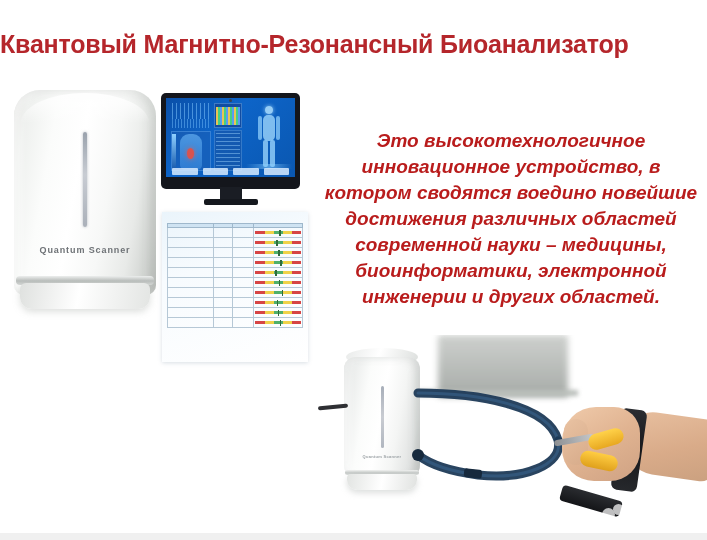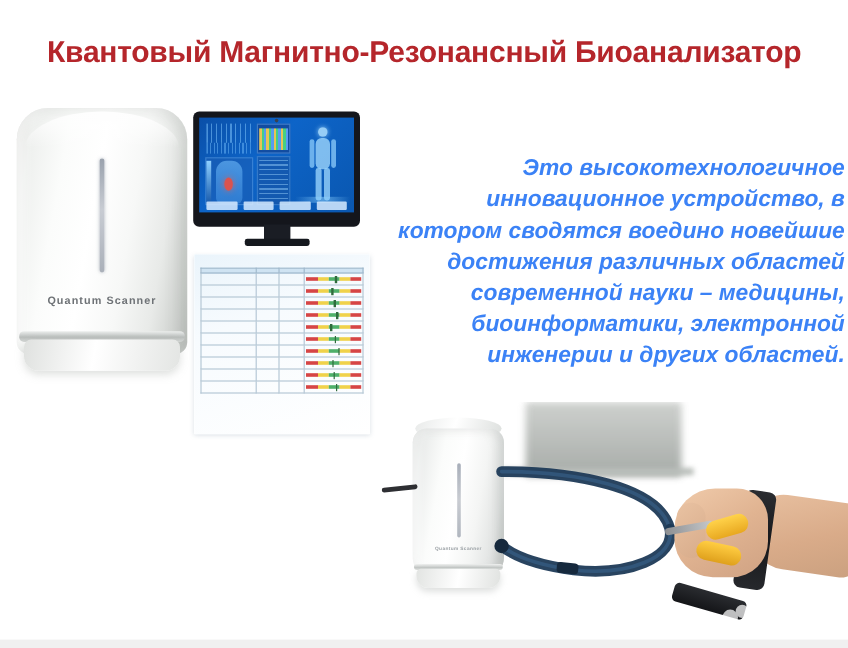--- a/index.html
+++ b/index.html
@@ -18,21 +18,21 @@
     height: 540px;
     background: #ffffff;
     overflow: hidden;
   }
 
   
   #title {
     position: absolute;
     left: 0;
     top: 30px;
-    width: 707px;
+    width: 614px;
     text-align: center;
     font-size: 25px;
     font-weight: bold;
     color: #b5262b;
     letter-spacing: -0.2px;
     white-space: nowrap;
     font-family: "Liberation Sans", sans-serif;
   }
 
   
@@ -376,26 +376,26 @@
     height: 6px;
     background: #2f6b3d;
   }
 
   
   #blurb {
     position: absolute;
     left: 318px;
     top: 128px;
     width: 386px;
-    text-align: right;
+    text-align: center;
     font-size: 19px;
     line-height: 26px;
     font-weight: bold;
     font-style: italic;
-    color: #3b82f6;
+    color: #b91c1c;
     font-family: "Liberation Sans", sans-serif;
   }
 
   
   #photo {
     position: absolute;
     left: 318px;
     top: 335px;
     width: 389px;
     height: 205px;

